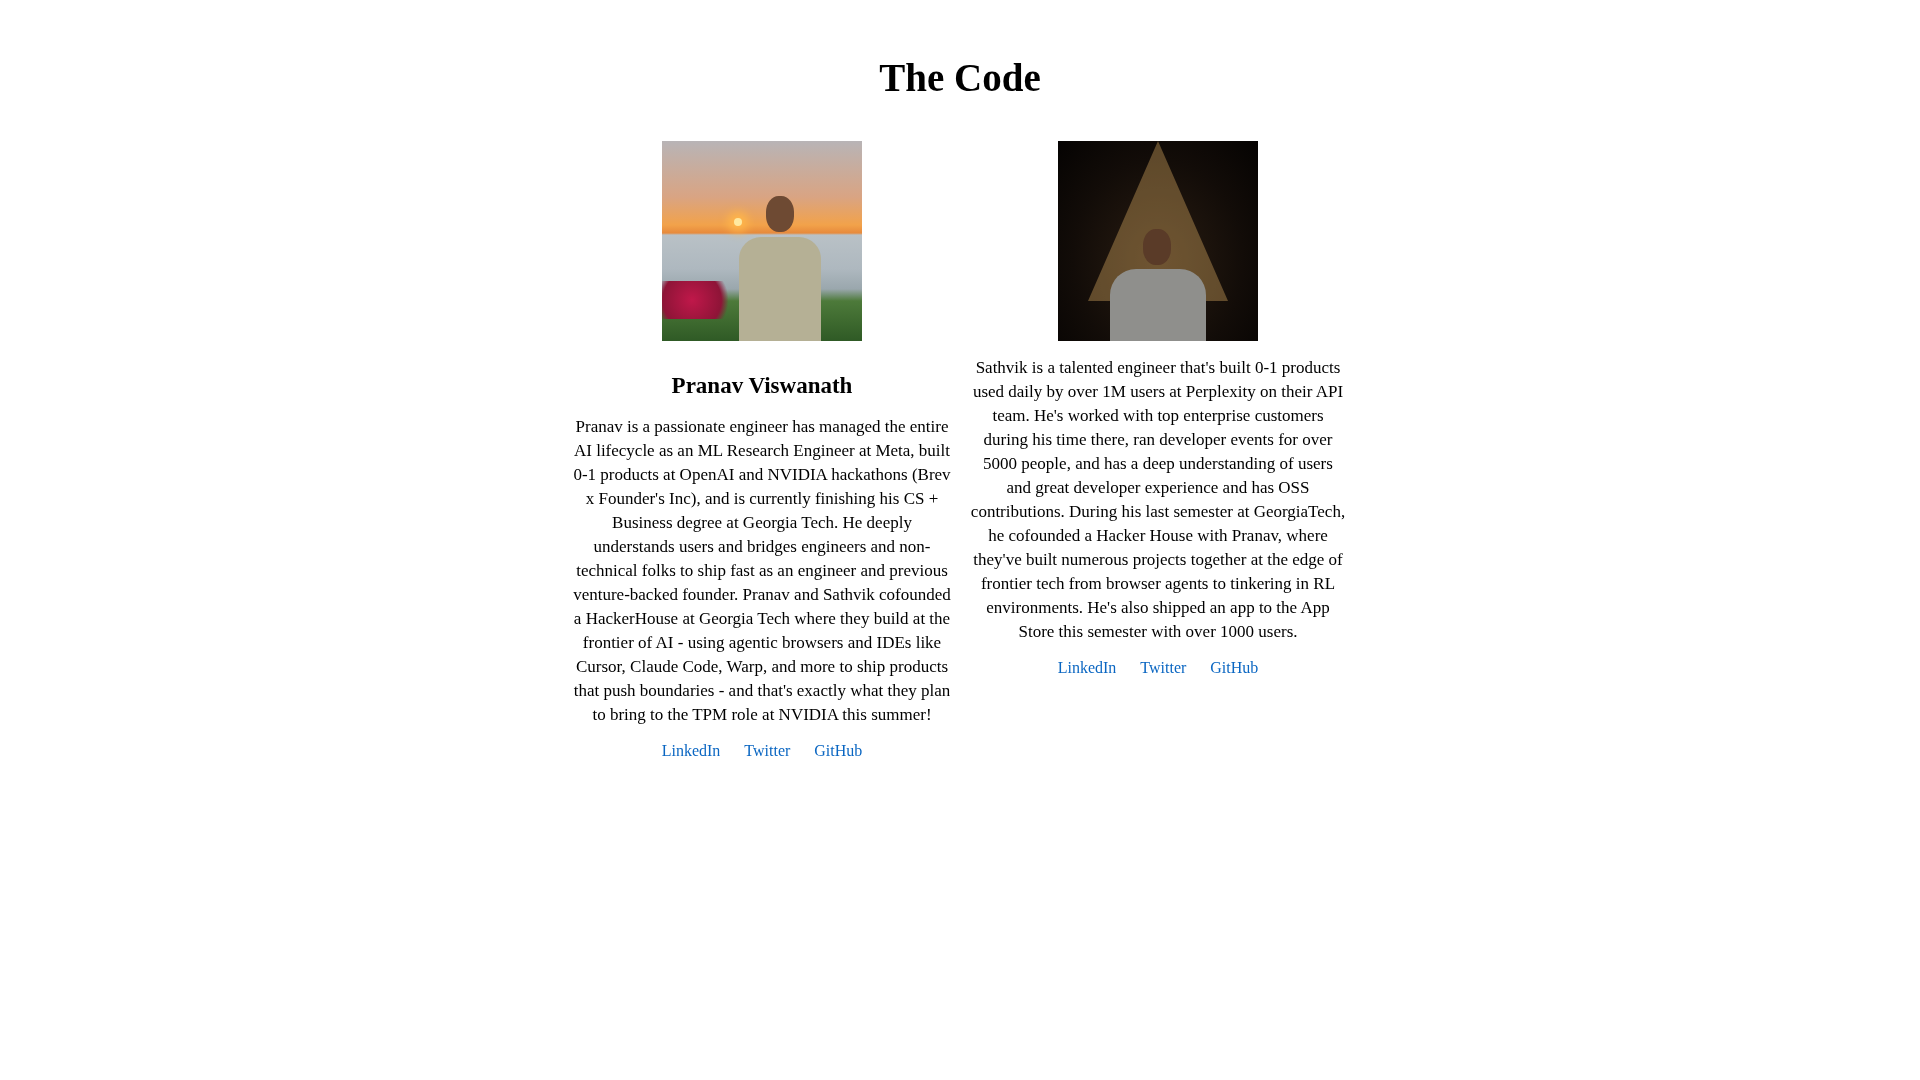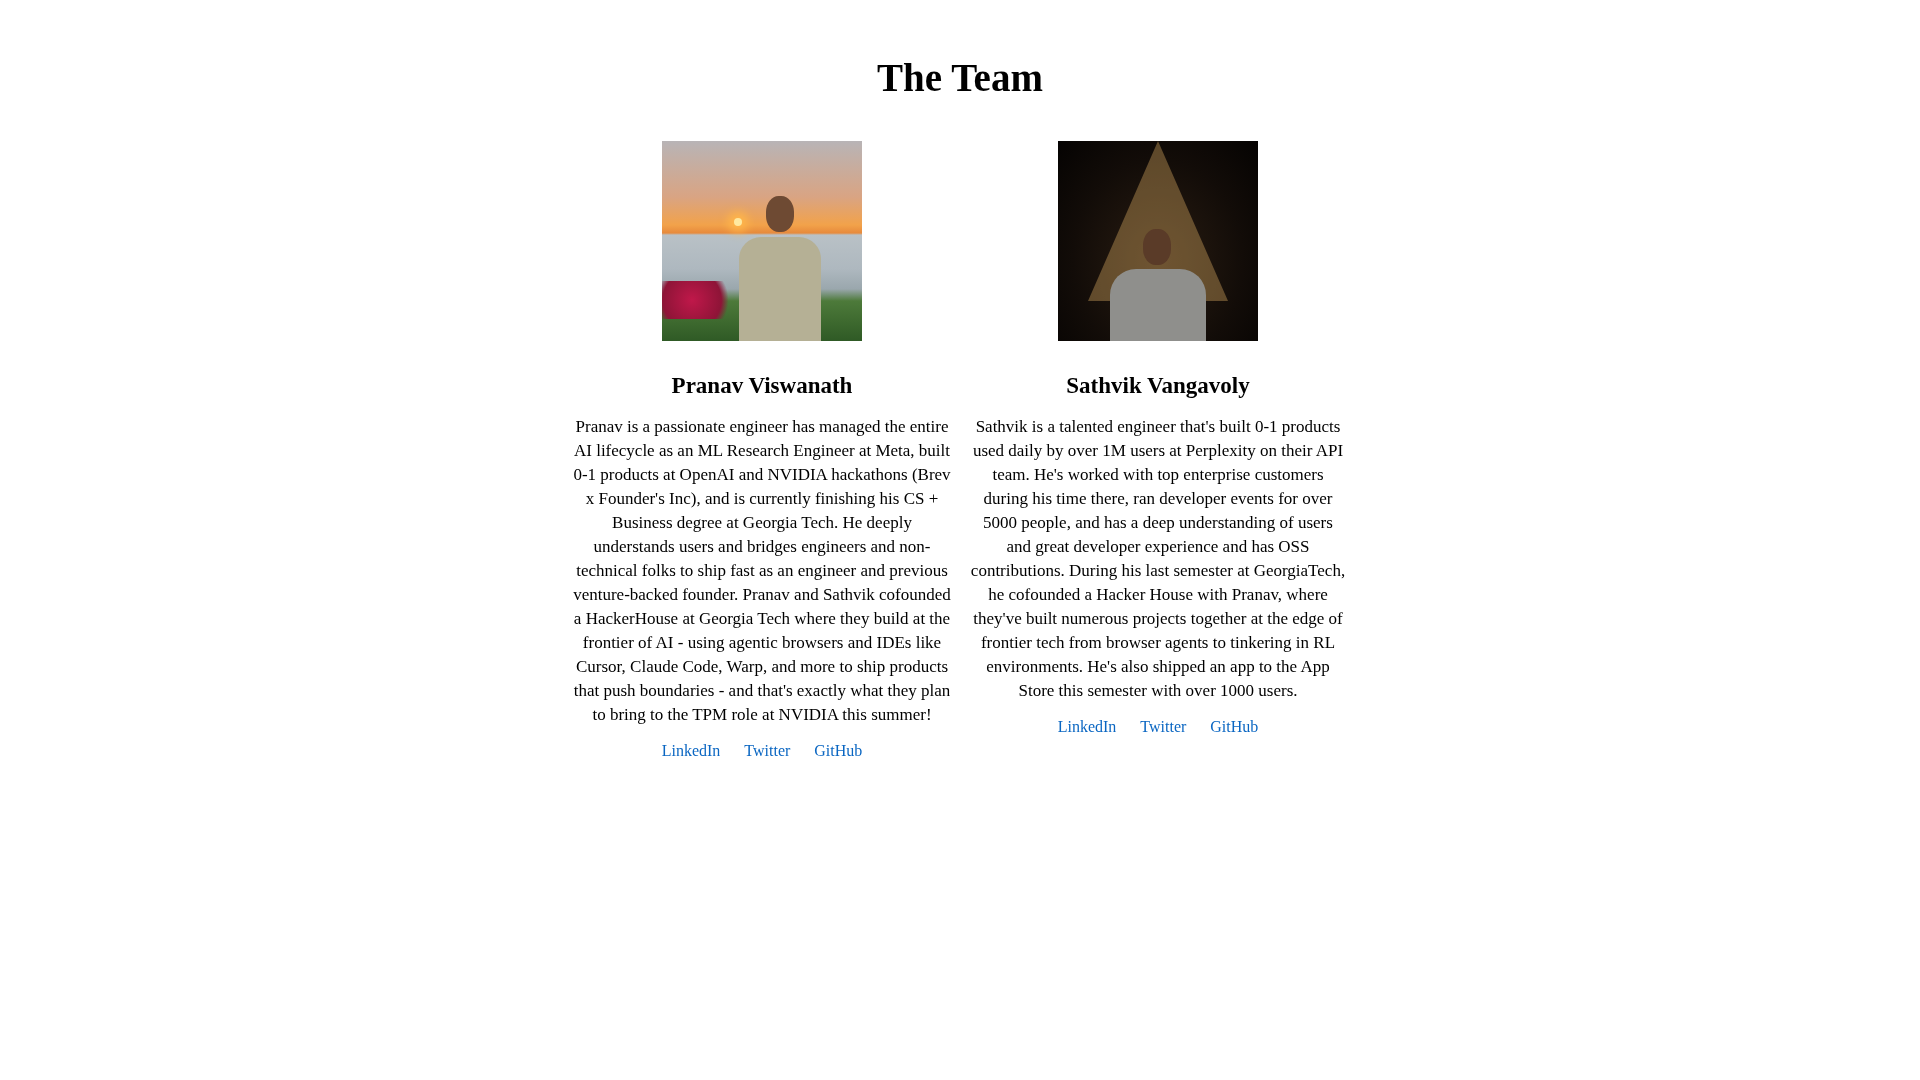--- a/index.html
+++ b/index.html
@@ -20,21 +20,21 @@
   .photo2 .head { position:absolute; left:85px; top:88px; width:28px; height:36px; background:#5a3b28; border-radius:45%; }
   .name { font-size:23px; font-weight:bold; margin:31px 0 0 0; line-height:28px; }
   .bio { font-size:17px; line-height:24px; margin:15px 0 0 0; }
   .links { margin-top:12px; font-size:16px; line-height:24px; }
   .links a { color:#0a66c2; text-decoration:none; margin:0 10px; cursor:pointer; }
 </style>
 </head>
 <body>
 
 <div class="page">
-  <h1>The Team</h1>
+  <h1>The Code</h1>
 
   <div class="team">
     <div class="member">
       <div class="photo photo1" title="Pranav standing before an ocean sunset">
         <div class="sun"></div>
         <div class="flowers"></div>
         <div class="body"></div>
         <div class="head"></div>
       </div>
       <h2 class="name">Pranav Viswanath</h2>
@@ -45,21 +45,20 @@
         <a>GitHub</a>
       </div>
     </div>
 
     <div class="member">
       <div class="photo photo2" title="Sathvik standing in front of a lit holiday tree">
         <div class="tree"></div>
         <div class="body"></div>
         <div class="head"></div>
       </div>
-      <h2 class="name">Sathvik Vangavoly</h2>
       <p class="bio">Sathvik is a talented engineer that's built 0-1 products used daily by over 1M users at Perplexity on their API team. He's worked with top enterprise customers during his time there, ran developer events for over 5000 people, and has a deep understanding of users and great developer experience and has OSS contributions. During his last semester at GeorgiaTech, he cofounded a Hacker House with Pranav, where they've built numerous projects together at the edge of frontier tech from browser agents to tinkering in RL environments. He's also shipped an app to the App Store this semester with over 1000 users.</p>
       <div class="links">
         <a>LinkedIn</a>
         <a>Twitter</a>
         <a>GitHub</a>
       </div>
     </div>
   </div>
 </div>
 

